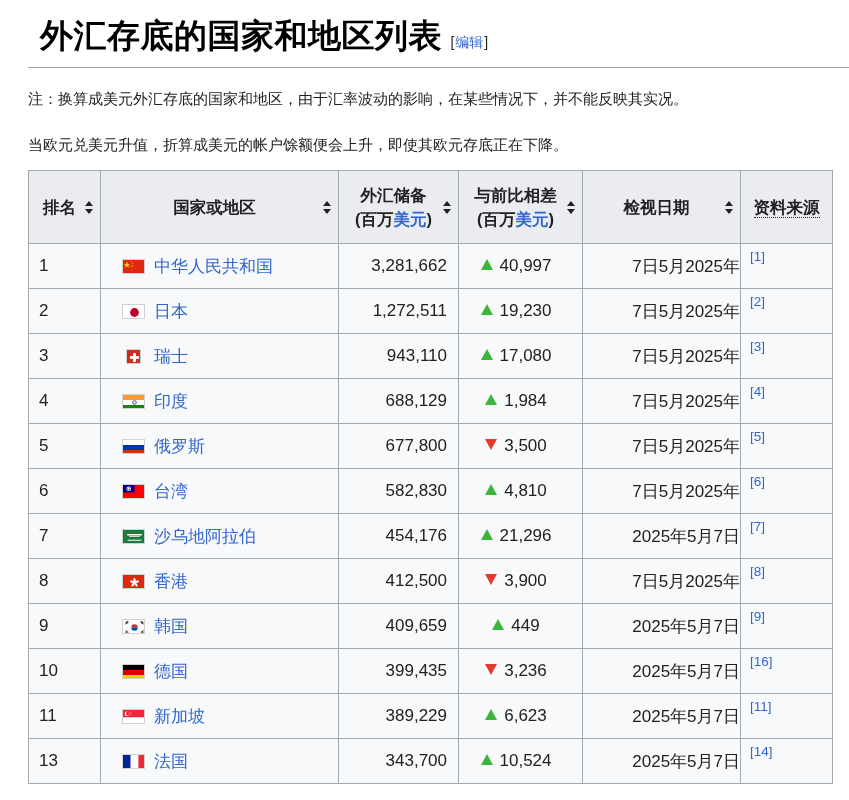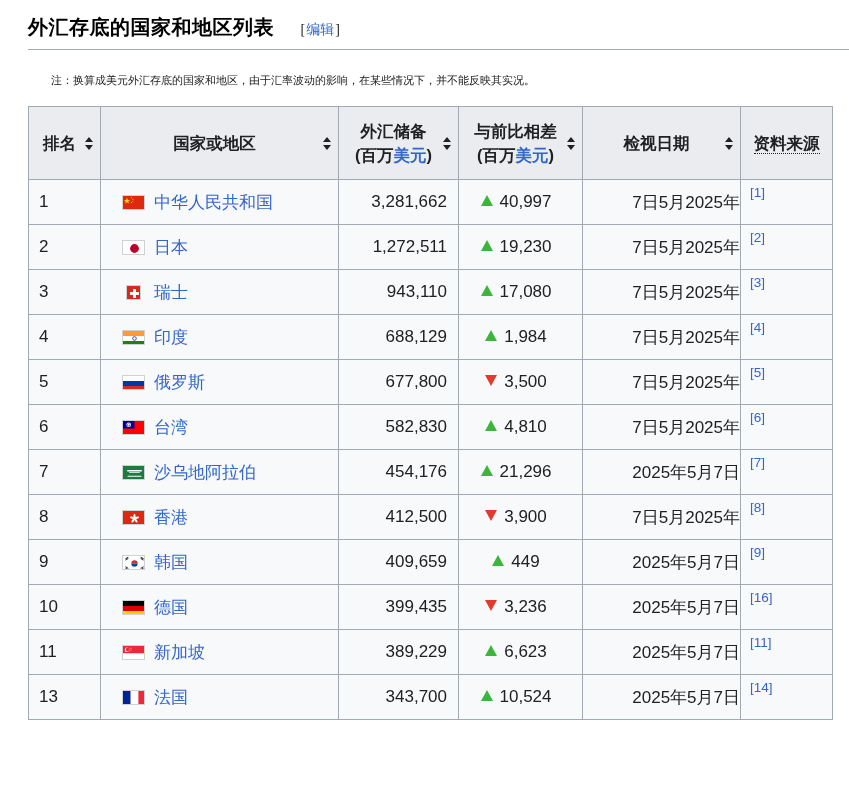--- a/index.html
+++ b/index.html
@@ -3,28 +3,28 @@
 <meta charset="utf-8">
 <style>
   * { margin:0; padding:0; box-sizing:border-box; }
   html,body { width:849px; height:800px; overflow:hidden; background:#fff;
     font-family:"Liberation Sans","DejaVu Sans",sans-serif; color:#202122; }
   .content { padding:14px 17px 0 28px; }
 
   
   .title-row { margin-bottom:6px; }
   h1.page-title { display:inline; font-family:"Liberation Serif","DejaVu Serif",serif;
-    font-size:20px; font-weight:600; color:#000; letter-spacing:0.5px; }
-  .editsection { font-size:14px; font-family:Liberation Serif, serif; font-weight:normal;
-    color:#202122; margin-left:22px; }
+    font-size:33px; font-weight:600; color:#000; letter-spacing:0.5px;margin-left:12px; }
+  .editsection { font-size:14px; font-family:Liberation Sans, sans-serif; font-weight:normal;
+    color:#202122; margin-left:4px; }
   .editsection a { text-decoration:none; color:var(--link,#3366cc); margin:0 1px; }
   hr.title-rule { border:none; border-top:1px solid #a2a9b1; margin:8px -17px 0 0; }
 
   
-  p.note { font-size:11px; line-height:21px; margin-top:20px;margin-left:23px; }
+  p.note { font-size:15px; line-height:21px; margin-top:20px; }
   p.note2 { margin-top:25px; }
 
   
   table.wikitable { border-collapse:collapse; margin-top:15px; background:#f8f9fa;
     table-layout:fixed; width:804px; }
   .wikitable th, .wikitable td { border:1px solid #a2a9b1; }
   .wikitable th { background:#eaecf0; font-weight:bold; font-size:16.5px;
     text-align:center; vertical-align:middle; height:73px; position:relative;
     padding:6px 18px 6px 8px; line-height:24px; }
   th.no-sort { padding:2px 8px; }
@@ -61,20 +61,21 @@
 
 <div class="content">
 
   <div class="title-row">
     <h1 class="page-title">外汇存底的国家和地区列表</h1>
     <span class="editsection"><span>[</span><a href="#">编辑</a><span>]</span></span>
   </div>
   <hr class="title-rule">
 
   <p class="note">注：换算成美元外汇存底的国家和地区，由于汇率波动的影响，在某些情况下，并不能反映其实况。</p>
+  <p class="note note2">当欧元兑美元升值，折算成美元的帐户馀额便会上升，即使其欧元存底正在下降。</p>
 
   <table class="wikitable">
     <colgroup>
       <col style="width:72px">
         <col style="width:238px">
         <col style="width:120px">
       <col style="width:124px">
         <col style="width:158px">
         <col style="width:92px">
     </colgroup>

